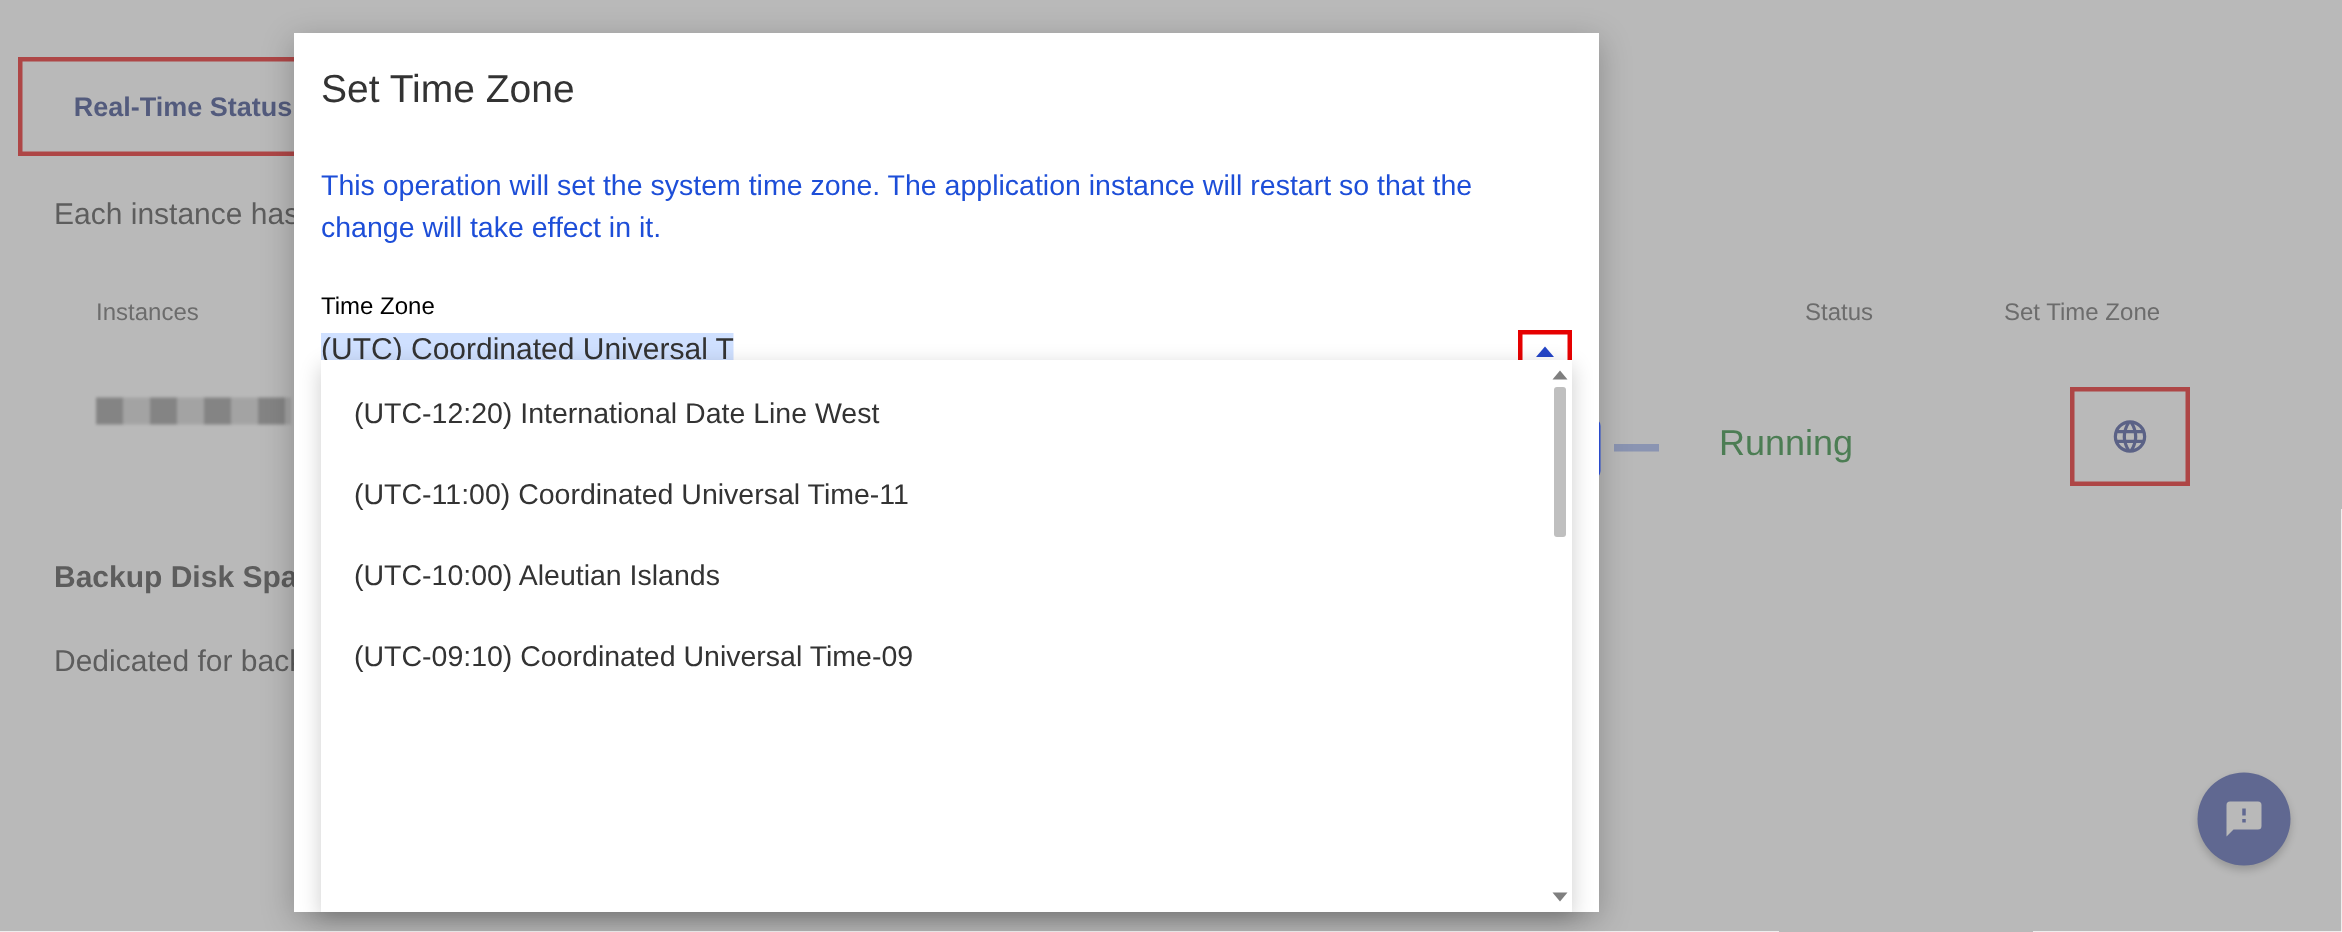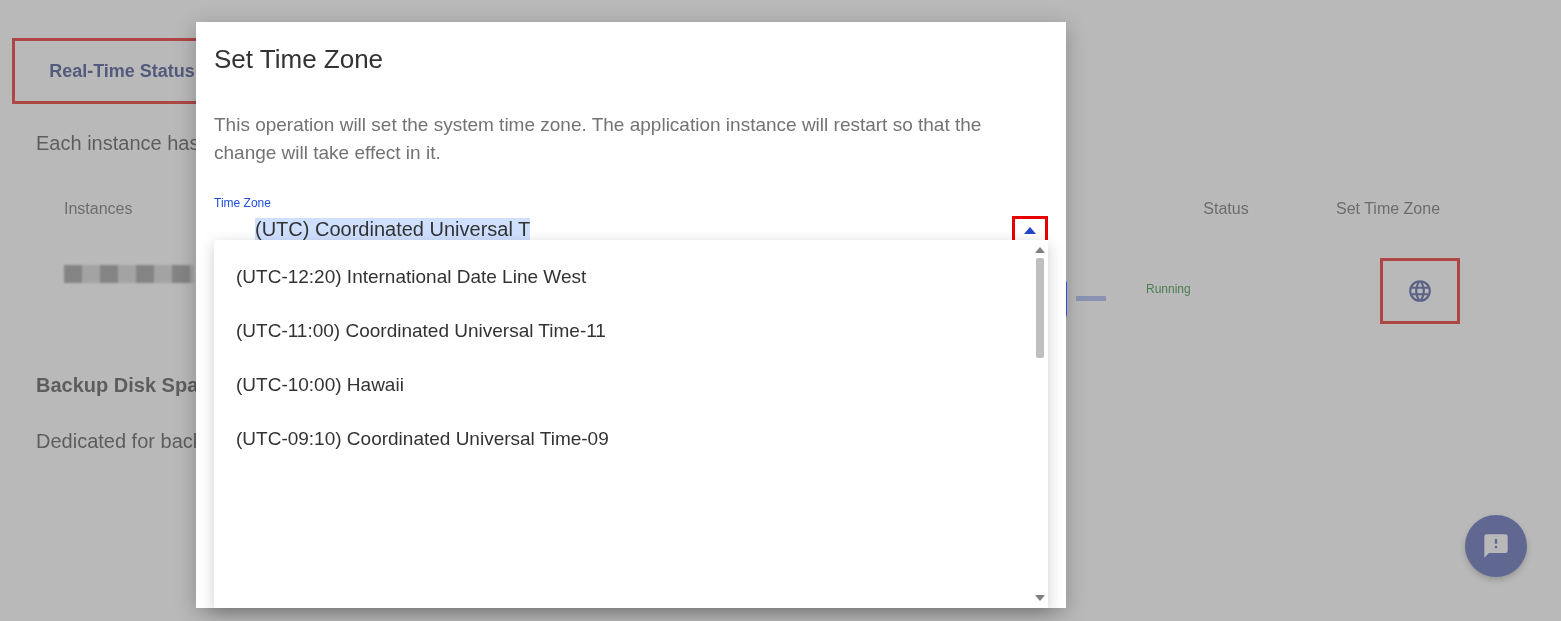--- a/index.html
+++ b/index.html
@@ -49,21 +49,21 @@
   }
   .cell-spacer { flex: 0 0 922px; }
 
   .divider-blue {
     position: absolute; top: 296px; left: 1076px; width: 30px; height: 5px;
     background:#98aef0;
   }
 
   .status-running {
     position: absolute; top: 282px; left: 1146px;
-    font-size: 12px; color: #0f7b1f;
+    font-size: 24px; color: #0f7b1f;
   }
 
   .tz-icon-wrap {
     position: absolute; top: 258px; left: 1380px;
     width: 80px; height: 66px;
     display:flex; align-items:center; justify-content:center;
   }
   .globe-icon {
     width: 26px; height: 26px; fill:#2f3e8f;
   }
@@ -92,45 +92,44 @@
     width:870px; height:586px;
     background:#fff; z-index:20;
     box-shadow:0 5px 20px rgba(0,0,0,.25);
     padding:0;
   }
   .modal-title {
     font-size:26px; color:#333;
     padding:22px 18px 0 18px;
   }
   .modal-desc {
-    font-size:19px; color:#737373;
+    font-size:19px; color:#1d4ed8;
     padding:36px 18px 0 18px;
     line-height:1.45;
   }
 
   .field-label {
-    font-size:12px; color:#1d4ed8;
+    font-size:16px; color:#000000;
     padding:30px 18px 0 18px;
   }
 
   .select-row {
     margin:4px 18px 0 18px;
     position:relative;
     border-bottom:2px solid #2445c7;
     display:flex; align-items:center;
   }
   .select-value {
     flex:1;
     font-size:20px; color:#333;
     padding:4px 0 6px 0;
     white-space:nowrap; overflow:hidden;
   }
   .select-value .hilite {
     background:#cfe0ff;
-    margin-left:41px;
   }
   .chevron-wrap {
     width:36px; height:30px;
     display:flex; align-items:center; justify-content:center;
   }
   .chevron-up {
     width:0; height:0;
     border-left:6px solid transparent;
     border-right:6px solid transparent;
     border-bottom:7px solid #2445c7;
@@ -242,21 +241,21 @@
     </div>
     <div class="chevron-wrap red-box">
       <div class="chevron-up"></div>
     </div>
   </div>
 
   <div class="options">
     <div class="options-inner">
       <div class="option">(UTC-12:20) International Date Line West</div>
       <div class="option">(UTC-11:00) Coordinated Universal Time-11</div>
-      <div class="option">(UTC-10:00) Hawaii</div>
+      <div class="option">(UTC-10:00) Aleutian Islands</div>
       <div class="option">(UTC-09:10) Coordinated Universal Time-09</div>
     </div>
     <div class="scrollbar">
       <div class="sb-arrow top">
           <div class="tri-up"></div>
         </div>
       <div class="sb-thumb"></div>
       <div class="sb-arrow bottom">
           <div class="tri-down"></div>
         </div>

